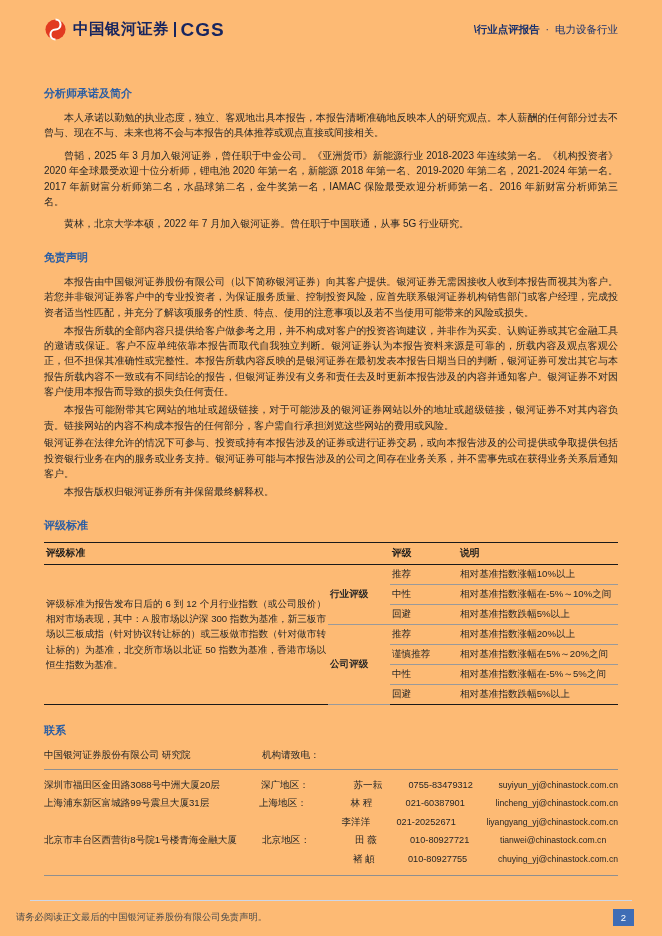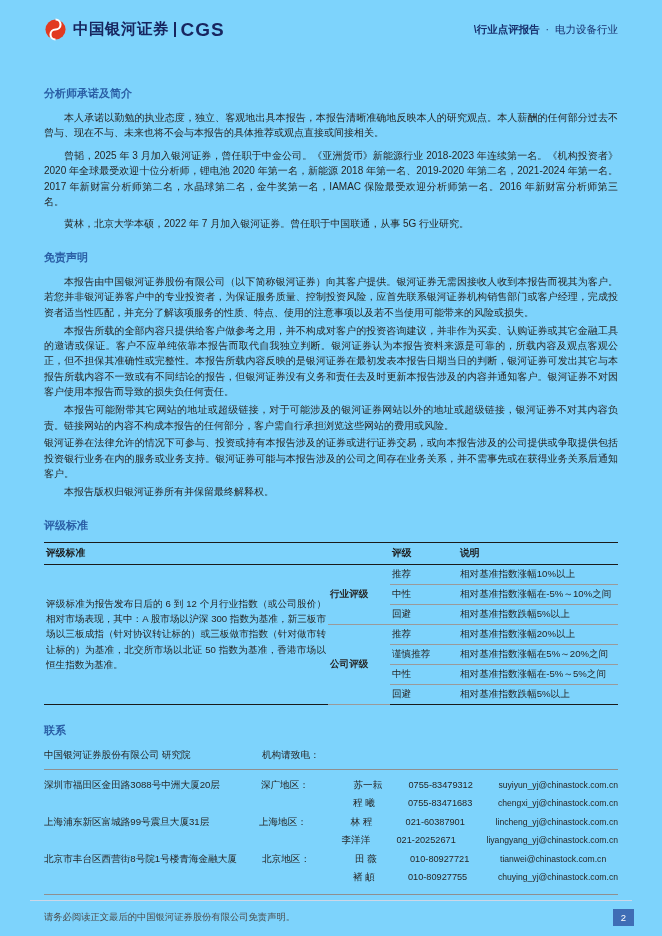--- a/index.html
+++ b/index.html
@@ -1,17 +1,17 @@
 <!DOCTYPE html>
 <html lang="zh"><head>
 <meta charset="utf-8">
 <title>Research Report Disclaimer Page</title>
 <style>
   html,body{margin:0;padding:0;background:#ffffff;}
-  .page{position:relative;width:662px;height:936px;background:#7dd3fc;overflow:hidden;
+  .page{position:relative;width:662px;height:936px;background:#fdba74;overflow:hidden;
         font-family:"Liberation Sans","DejaVu Sans",sans-serif;color:#262626;}
 
   
   .hdr{display:flex;justify-content:space-between;align-items:center;padding:18px 44px 0 44px;}
   .brand{display:flex;align-items:center;}
   .logo-icon{display:inline-flex;margin-right:6px;}
   .logo-icon svg{width:23px;height:23px;display:block;}
   .brand-cn{font-size:15.5px;font-weight:700;color:#17255f;letter-spacing:.5px;}
   .brand-sep{width:1.5px;height:15px;background:#17255f;margin:0 5px;}
   .brand-en{font-size:19px;font-weight:700;color:#17255f;letter-spacing:1px;}
@@ -49,21 +49,21 @@
   .c-col2{width:93px;}
   .c-col3{flex:1;display:flex;align-items:baseline;}
   .p-name{width:55px;}
   .p-phone{width:90px;font-size:9.2px;}
   .p-email{flex:1;font-size:8.6px;white-space:nowrap;}
   .c-web{border-top:1px solid #8f8f8f;margin-top:7px;padding-top:8px;line-height:16px;}
 
   
   .footer{position:absolute;left:0;bottom:10px;width:100%;}
   .footer-rule{height:1px;background:#cdd7e8;margin:0 30px 8px 30px;}
-  .footer-inner{display:flex;justify-content:space-between;align-items:center;padding:0 28px 0 44px;}
+  .footer-inner{display:flex;justify-content:space-between;align-items:center;padding:0 28px 0 16px;}
   .footer-note{font-size:9.3px;color:#4a4a4a;}
   .page-badge{min-width:15px;height:17px;background:#3f6db5;color:#ffffff;font-size:9.5px;
               display:flex;align-items:center;justify-content:center;padding:0 3px;}
 </style>
 </head>
 <body>
 
 <div class="page">
 
   <div class="hdr">
@@ -163,25 +163,20 @@
           <div class="c-col2">深广地区：</div>
           <div class="c-col3">
             <span class="p-name">苏一耘</span>
             <span class="p-phone">0755-83479312</span>
             <span class="p-email">suyiyun_yj@chinastock.com.cn</span>
           </div>
         </div>
         <div class="c-row">
           <div class="c-col1"></div>
           <div class="c-col2"></div>
-          <div class="c-col3">
-            <span class="p-name">程 曦</span>
-            <span class="p-phone">0755-83471683</span>
-            <span class="p-email">chengxi_yj@chinastock.com.cn</span>
-          </div>
         </div>
 
         <div class="c-row">
           <div class="c-col1">上海浦东新区富城路99号震旦大厦31层</div>
           <div class="c-col2">上海地区：</div>
           <div class="c-col3">
             <span class="p-name">林 程</span>
             <span class="p-phone">021-60387901</span>
             <span class="p-email">lincheng_yj@chinastock.com.cn</span>
           </div>

